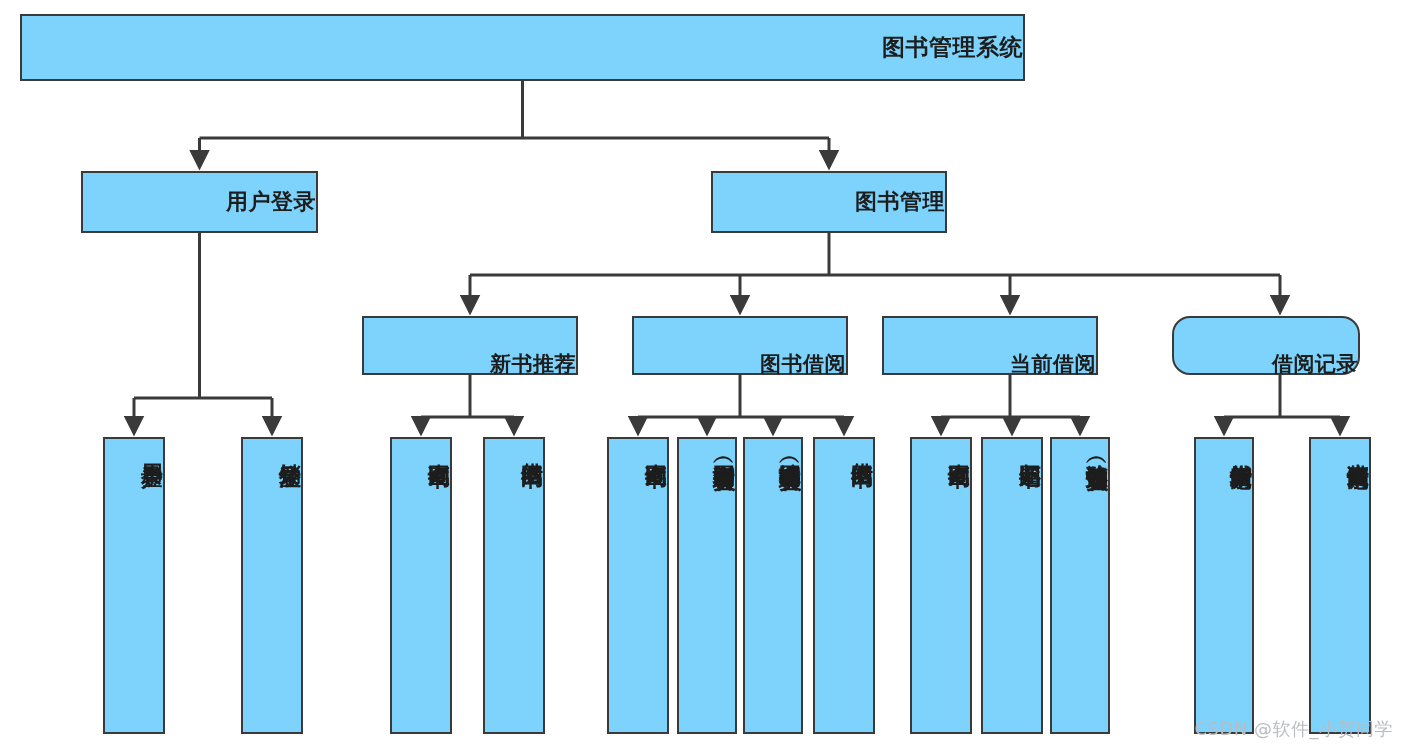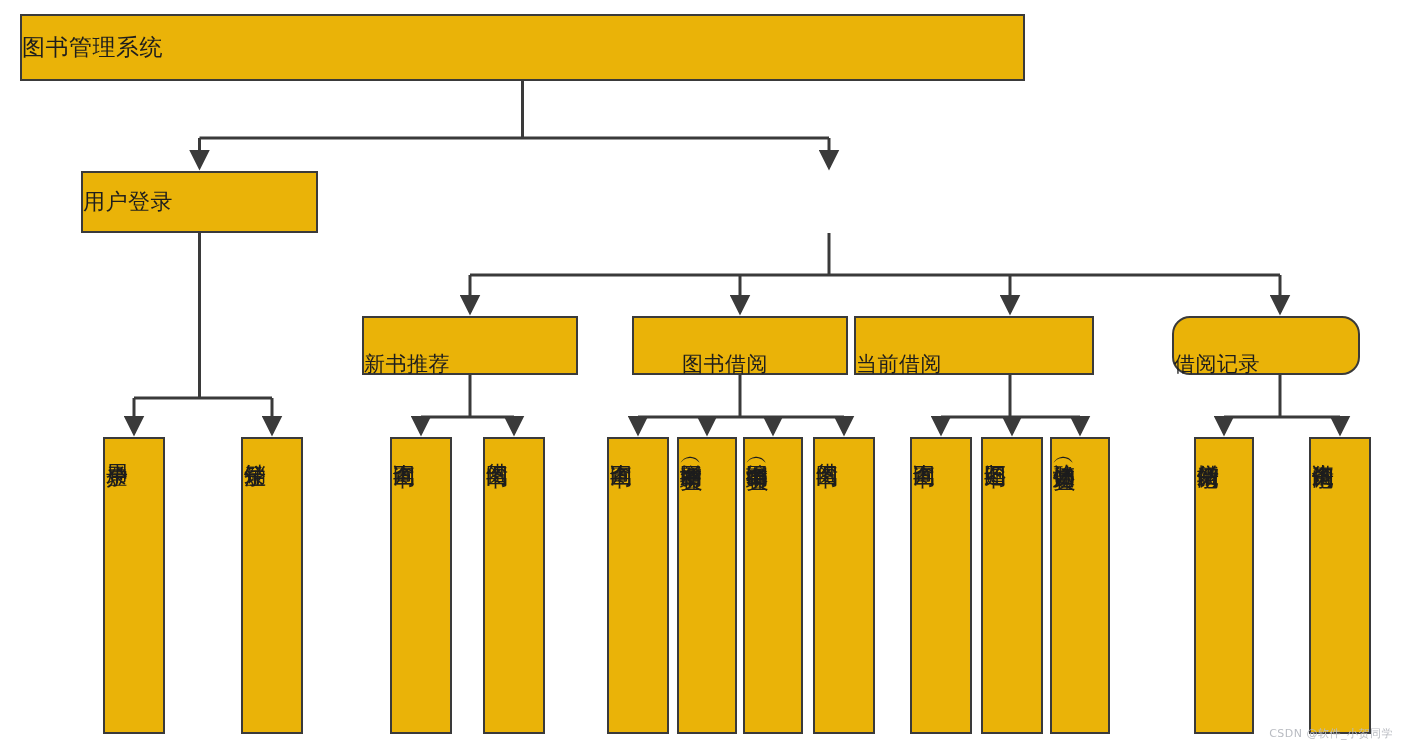--- a/index.html
+++ b/index.html
@@ -18,25 +18,26 @@
     overflow: hidden;
   }
   #diagram-svg {
     position: absolute;
     left: 0;
     top: 0;
   }
   .node-box {
     position: absolute;
     box-sizing: border-box;
-    background: #eab308;
+    background: #7dd3fc;
     border: 2px solid #3a3a3a;
     display: flex;
     align-items: center;
-    justify-content: flex-start;
+    justify-content: flex-end;
+    font-weight: bold;
   }
   .node-label {
     color: #1d1d1d;
     text-align: center;
     line-height: 1.18;
     letter-spacing: 0.5px;
     white-space: nowrap;
   }
   .node-root .node-label { font-size: 23px; }
   .node-l2 .node-label   { font-size: 22px; }
@@ -49,21 +50,21 @@
     font-size: 22px;
     writing-mode: vertical-rl;
     text-orientation: upright;
     line-height: 1.04;
     letter-spacing: 1px;
   }
   .watermark {
     position: absolute;
     right: 12px;
     bottom: 6px;
-    font-size: 11px;
+    font-size: 18px;
     color: #b9bcc2;
     letter-spacing: 0.5px;
     white-space: nowrap;
     pointer-events: none;
   }
 </style>
 </head>
 <body>
 
 <div id="canvas">
@@ -111,28 +112,31 @@
       </g>
   </svg>
 
   <div class="node-box node-root" style="left: 20px; top: 14px; width: 1005px; height: 67px;">
     <span class="node-label">图书管理系统</span>
   </div>
 
   <div class="node-box node-l2" style="left: 81px; top: 171px; width: 237px; height: 62px;">
     <span class="node-label">用户登录</span>
   </div>
+  <div class="node-box node-l2" style="left: 711px; top: 171px; width: 236px; height: 62px;">
+    <span class="node-label">图书管理</span>
+  </div>
 
   <div class="node-box node-l3" style="left: 362px; top: 316px; width: 216px; height: 59px;">
     <span class="node-label">新书推荐</span>
   </div>
   <div class="node-box node-l3" style="left: 632px; top: 316px; width: 216px; height: 59px; padding-left: 48px;">
     <span class="node-label">图书借阅</span>
   </div>
-  <div class="node-box node-l3" style="left: 854px; top: 316px; width: 240px; height: 59px;">
+  <div class="node-box node-l3" style="left: 882px; top: 316px; width: 216px; height: 59px;">
     <span class="node-label">当前借阅</span>
   </div>
   <div class="node-box node-l3" style="left: 1172px; top: 316px; width: 188px; height: 59px; border-radius: 18px;">
     <span class="node-label">借阅记录</span>
   </div>
 
   <div class="node-box node-leaf" style="left: 103px; top: 437px; width: 62px; height: 297px;">
     <span class="node-label">用户登录</span>
   </div>
   <div class="node-box node-leaf" style="left: 241px; top: 437px; width: 62px; height: 297px;">

